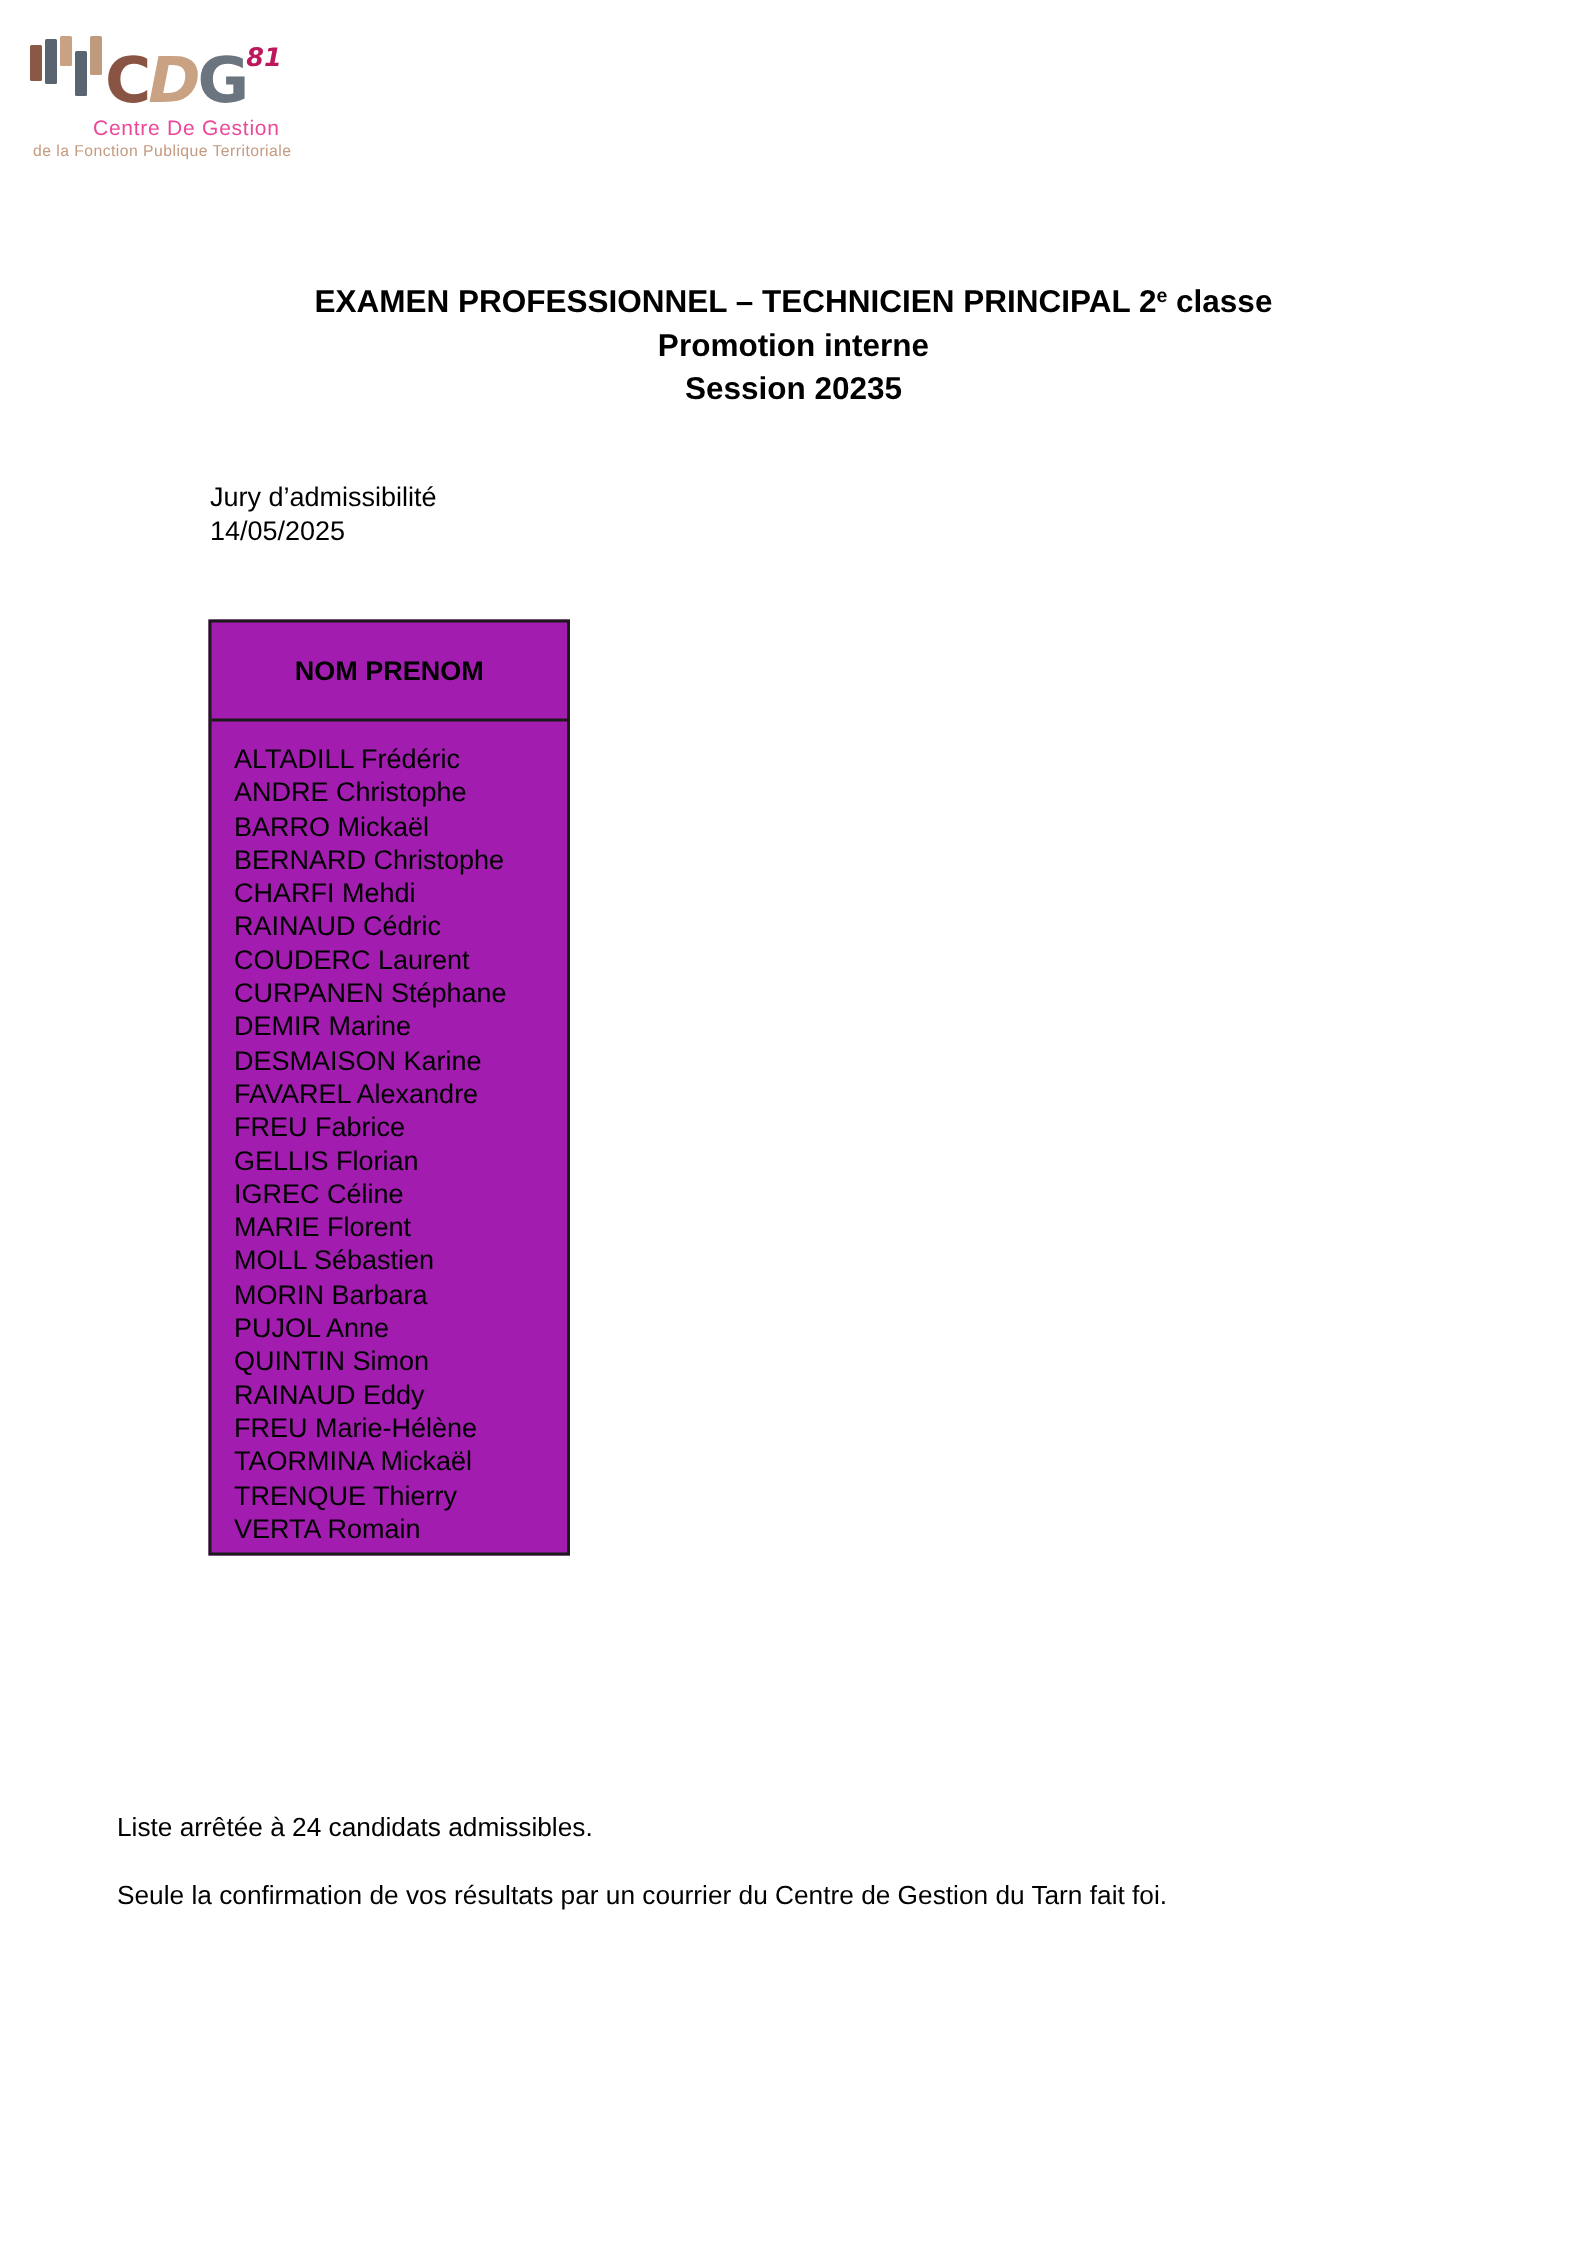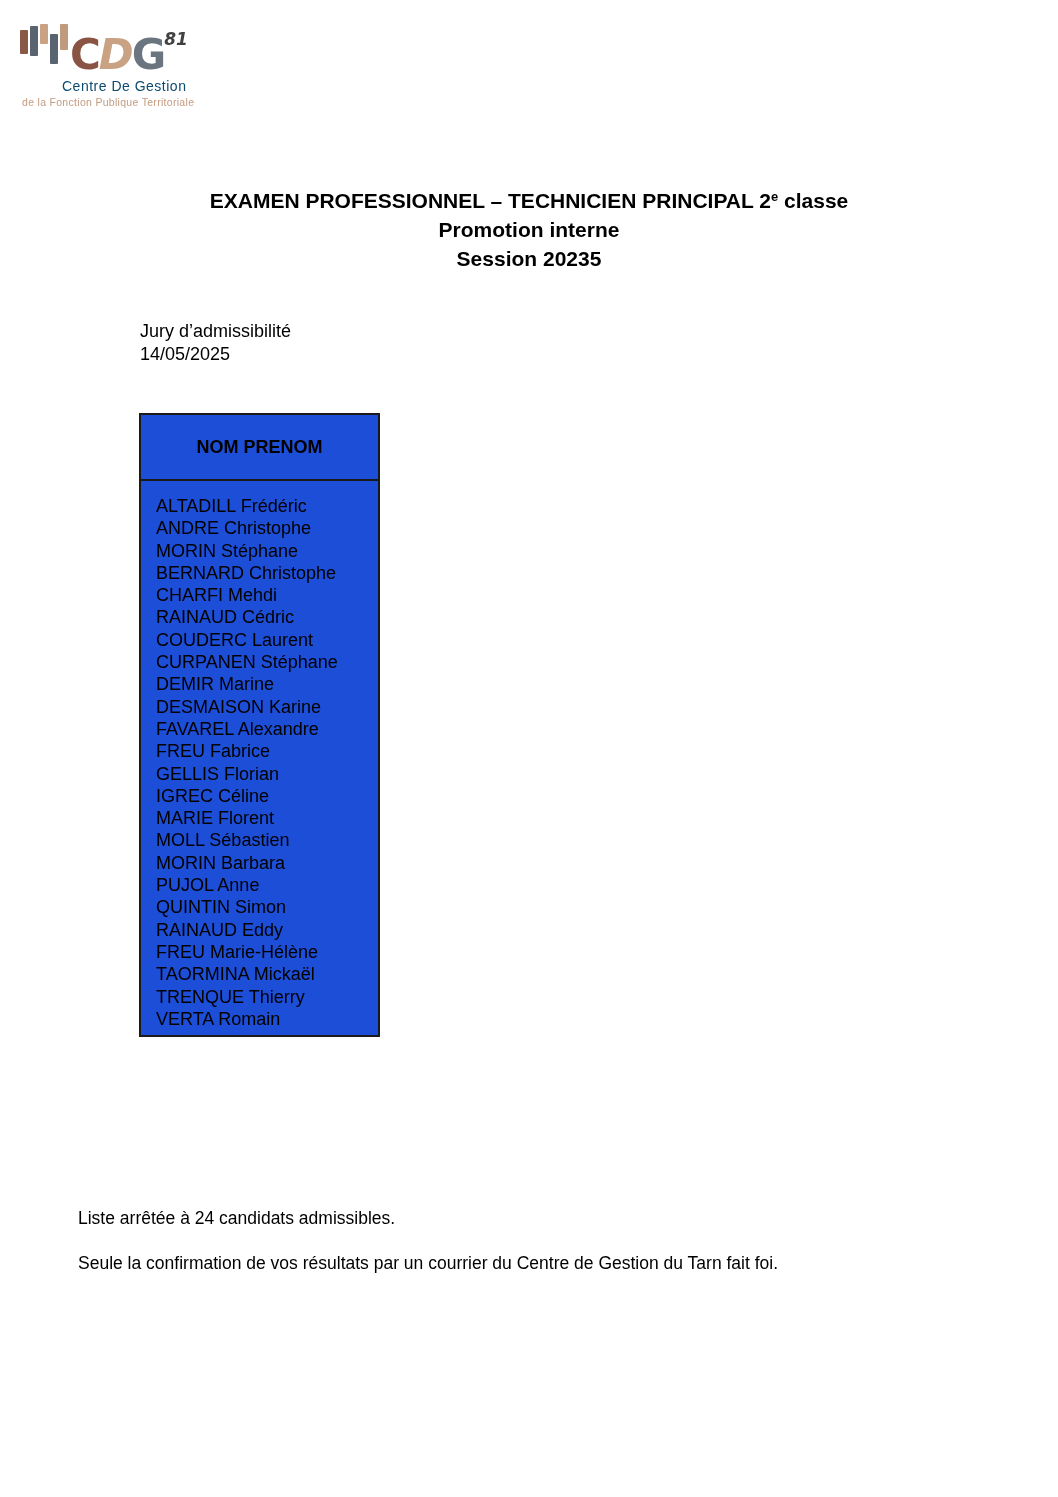--- a/index.html
+++ b/index.html
@@ -25,41 +25,41 @@
   .bar4 { height: 30px; margin-top: 12px; background: #5a6370; }
   .bar5 { height: 26px; margin-top: 2px;  background: #c09a7d; }
   .logo-acronym {
     font-size: 42px; line-height: 42px; font-weight: bold;
     letter-spacing: -2px; margin-top: 8px;
     font-family: "DejaVu Sans", sans-serif;
   }
   .letter-c { color: #8a5444; }
   .letter-d { color: #c9a183; font-style: italic; }
   .letter-g { color: #6b7580; }
-  .dept-sup { color: #404040; font-size: 17px; vertical-align: 24px; letter-spacing: 0; font-style: italic; }
-  .logo-line1 { color: #0c4a6e; font-size: 14px; letter-spacing: 0.5px; margin: 2px 0 0 42px; }
+  .dept-sup { color: #be185d; font-size: 17px; vertical-align: 24px; letter-spacing: 0; font-style: italic; }
+  .logo-line1 { color: #ec4899; font-size: 14px; letter-spacing: 0.5px; margin: 2px 0 0 42px; }
   .logo-line2 { color: #c49b80; font-size: 10.5px; letter-spacing: 0.3px; margin: 2px 0 0 2px; }
 
   
   .title-block {
     position: absolute; left: 0; top: 182px; width: 100%;
     text-align: center; font-weight: bold; font-size: 21px; line-height: 29px;
   }
   .title-block sup { font-size: 13px; vertical-align: 7px; }
 
   
   .jury-block {
     position: absolute; left: 140px; top: 320px;
     font-size: 18px; line-height: 23px;
   }
 
   
   .candidates-table {
     position: absolute; left: 139px; top: 413px; width: 241px;
-    border: 2px solid #1a1a1a; background: #1d4ed8;
+    border: 2px solid #1a1a1a; background: #a21caf;
   }
   .table-header {
     height: 66px; display: flex; align-items: center; justify-content: center;
     font-weight: bold; font-size: 18px;
     border-bottom: 2px solid #1a1a1a;
   }
   .table-body { padding: 14px 4px 5px 15px; }
   .table-body .cand-row {
     font-size: 18px; line-height: 22.3px; white-space: nowrap;
   }
@@ -103,21 +103,21 @@
   <div class="jury-block">
     <div>Jury d’admissibilité</div>
     <div>14/05/2025</div>
   </div>
 
   <div class="candidates-table">
     <div class="table-header">NOM PRENOM</div>
     <div class="table-body">
         <div class="cand-row">ALTADILL Frédéric</div>
         <div class="cand-row">ANDRE Christophe</div>
-        <div class="cand-row">MORIN Stéphane</div>
+        <div class="cand-row">BARRO Mickaël</div>
         <div class="cand-row">BERNARD Christophe</div>
         <div class="cand-row">CHARFI Mehdi</div>
         <div class="cand-row">RAINAUD Cédric</div>
         <div class="cand-row">COUDERC Laurent</div>
         <div class="cand-row">CURPANEN Stéphane</div>
         <div class="cand-row">DEMIR Marine</div>
         <div class="cand-row">DESMAISON Karine</div>
         <div class="cand-row">FAVAREL Alexandre</div>
         <div class="cand-row">FREU Fabrice</div>
         <div class="cand-row">GELLIS Florian</div>

